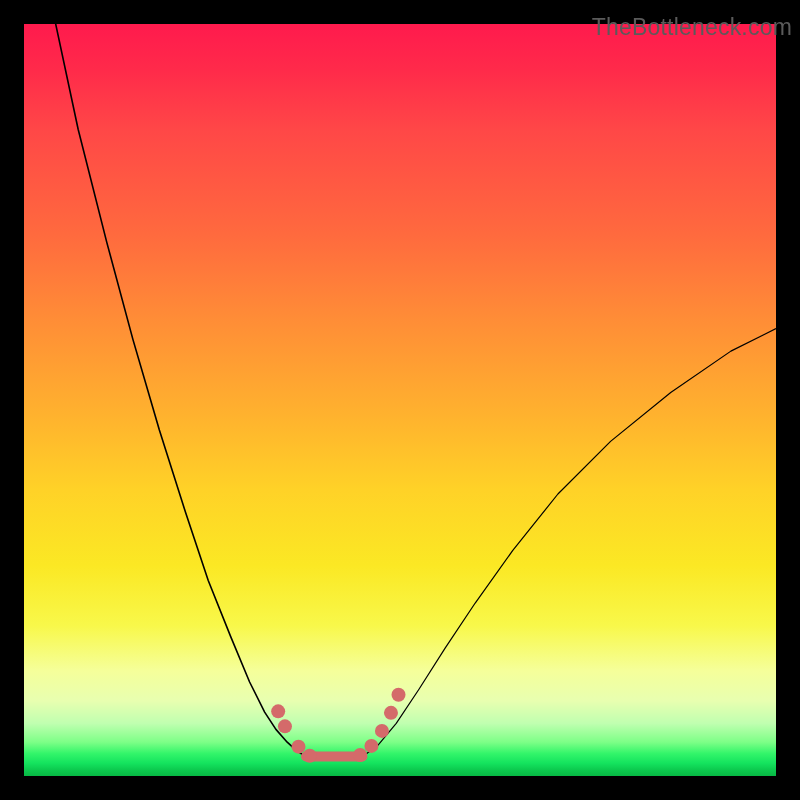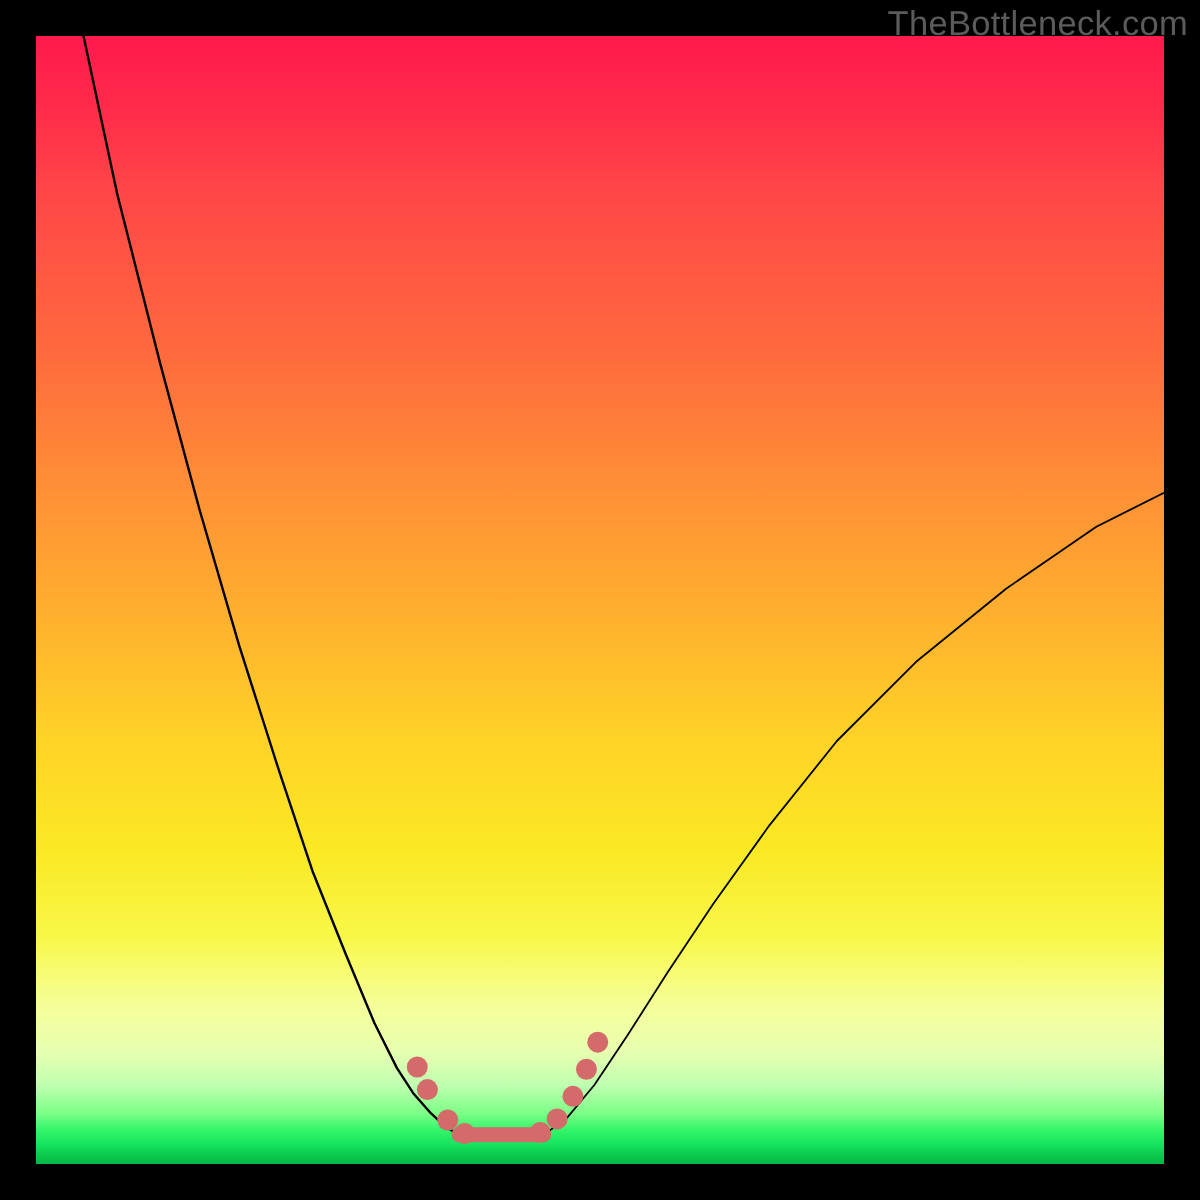--- a/index.html
+++ b/index.html
@@ -34,21 +34,21 @@
       #c0ffb0 93%,
       #7dff87 95.5%,
       #33f56a 97%,
       #14e35e 98.3%,
       #0cc94e 99.2%,
       #07b844 100%
     );
   }
   .watermark {
     position: absolute;
-    top: 2px;
+    top: 14px;
     right: 8px;
     color: #5b5b5b;
     font-size: 23px;
     font-weight: 500;
     letter-spacing: 0.2px;
     z-index: 30;
   }
   svg.plot {
     position: absolute;
     left: 0;

